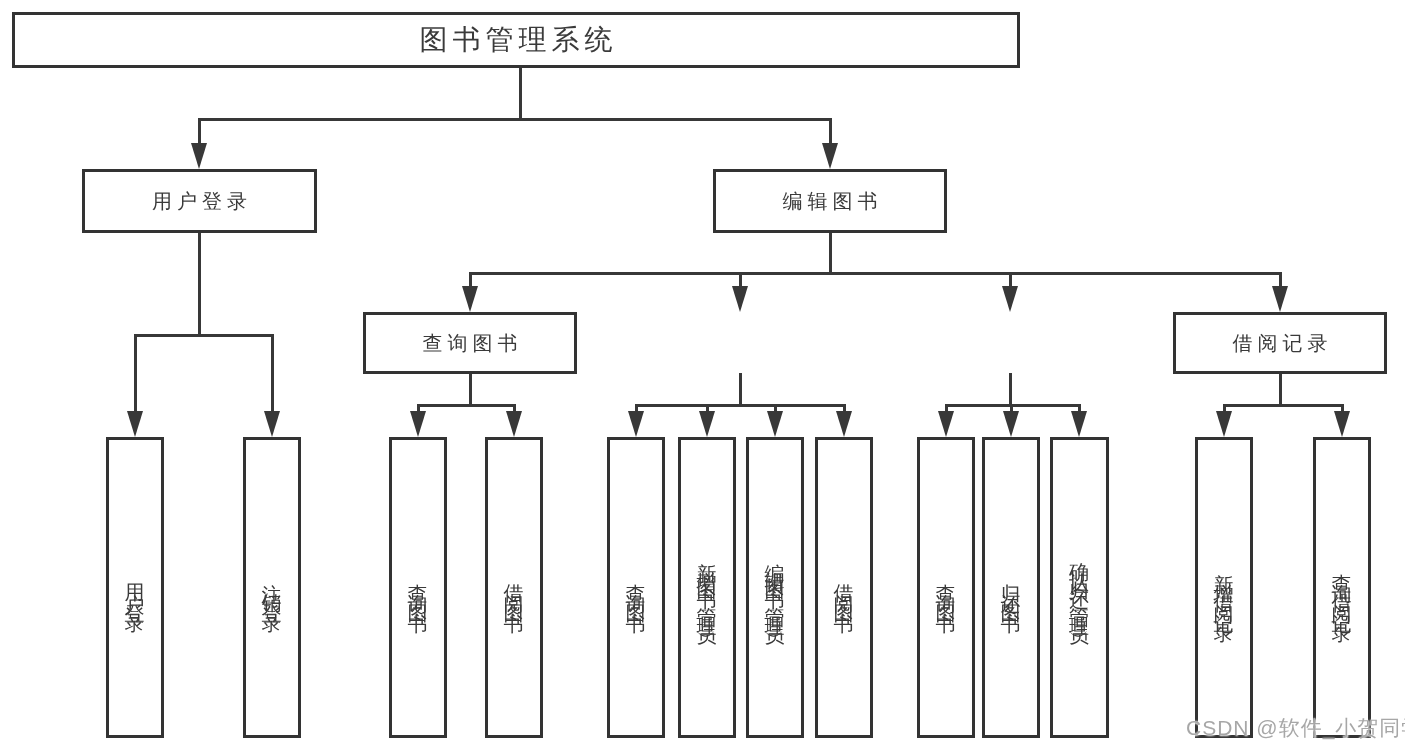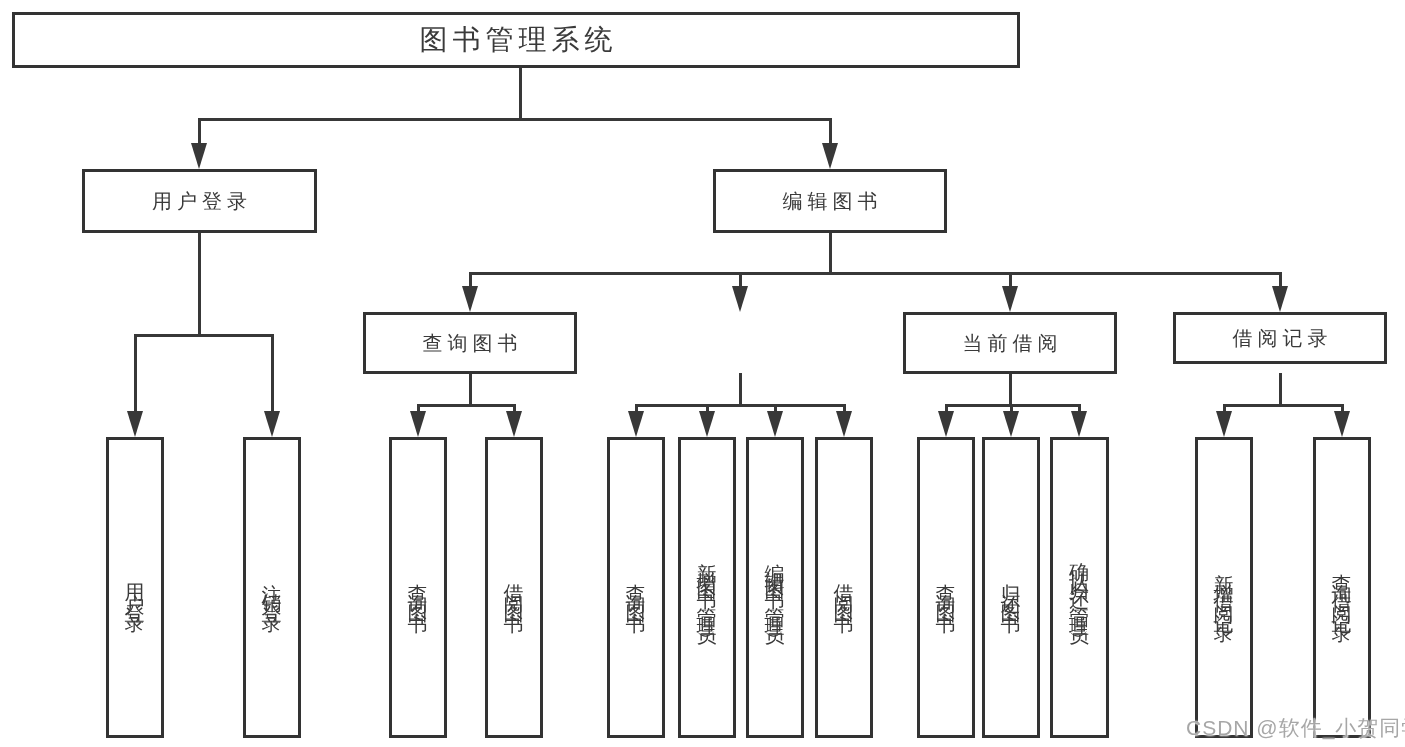--- a/index.html
+++ b/index.html
@@ -159,25 +159,22 @@
 
   <div class="hbox" style="left:713px;top:169px;width:234px;height:64px">
     <span>编辑图书</span>
   </div>
 
   <div class="hbox" style="left:363px;top:312px;width:214px;height:62px">
     <span>查询图书</span>
   </div>
 
 
-  <div class="hbox" style="left:903px;top:312px;width:214px;height:62px">
-    <span>当前借阅</span>
-  </div>
-
-  <div class="hbox" style="left:1173px;top:312px;width:214px;height:52px">
+
+  <div class="hbox" style="left:1173px;top:312px;width:214px;height:62px">
     <span>借阅记录</span>
   </div>
 
   <div class="vbox" style="left:106px">
     <span class="vtext">用户登录</span>
   </div>
   <div class="vbox" style="left:243px">
     <span class="vtext">注销登录</span>
   </div>
 

